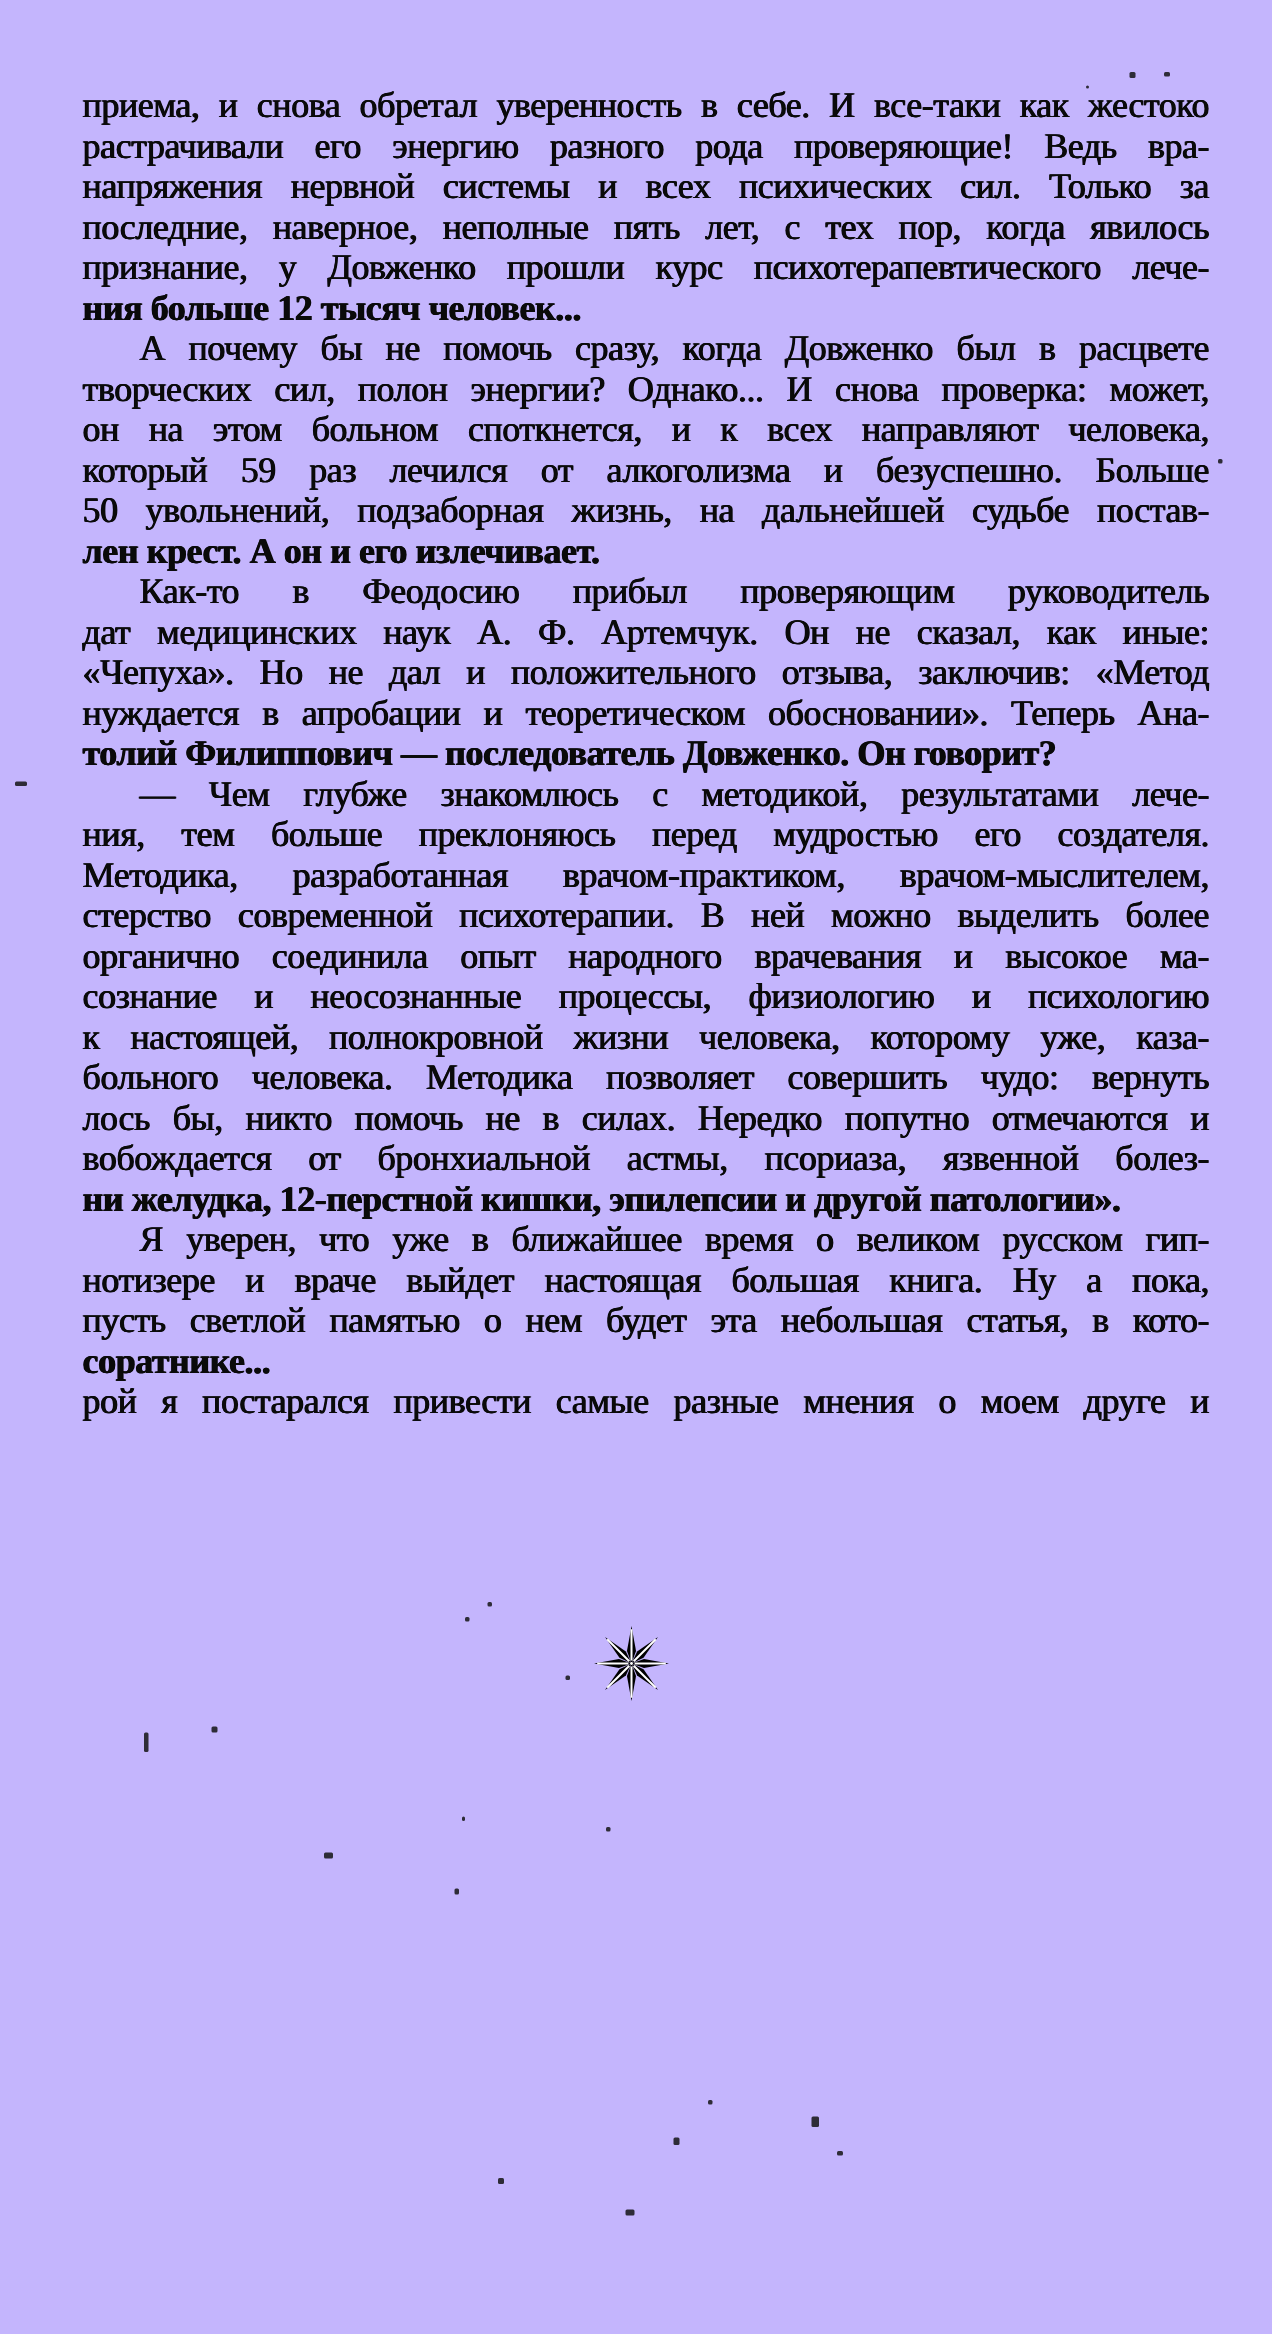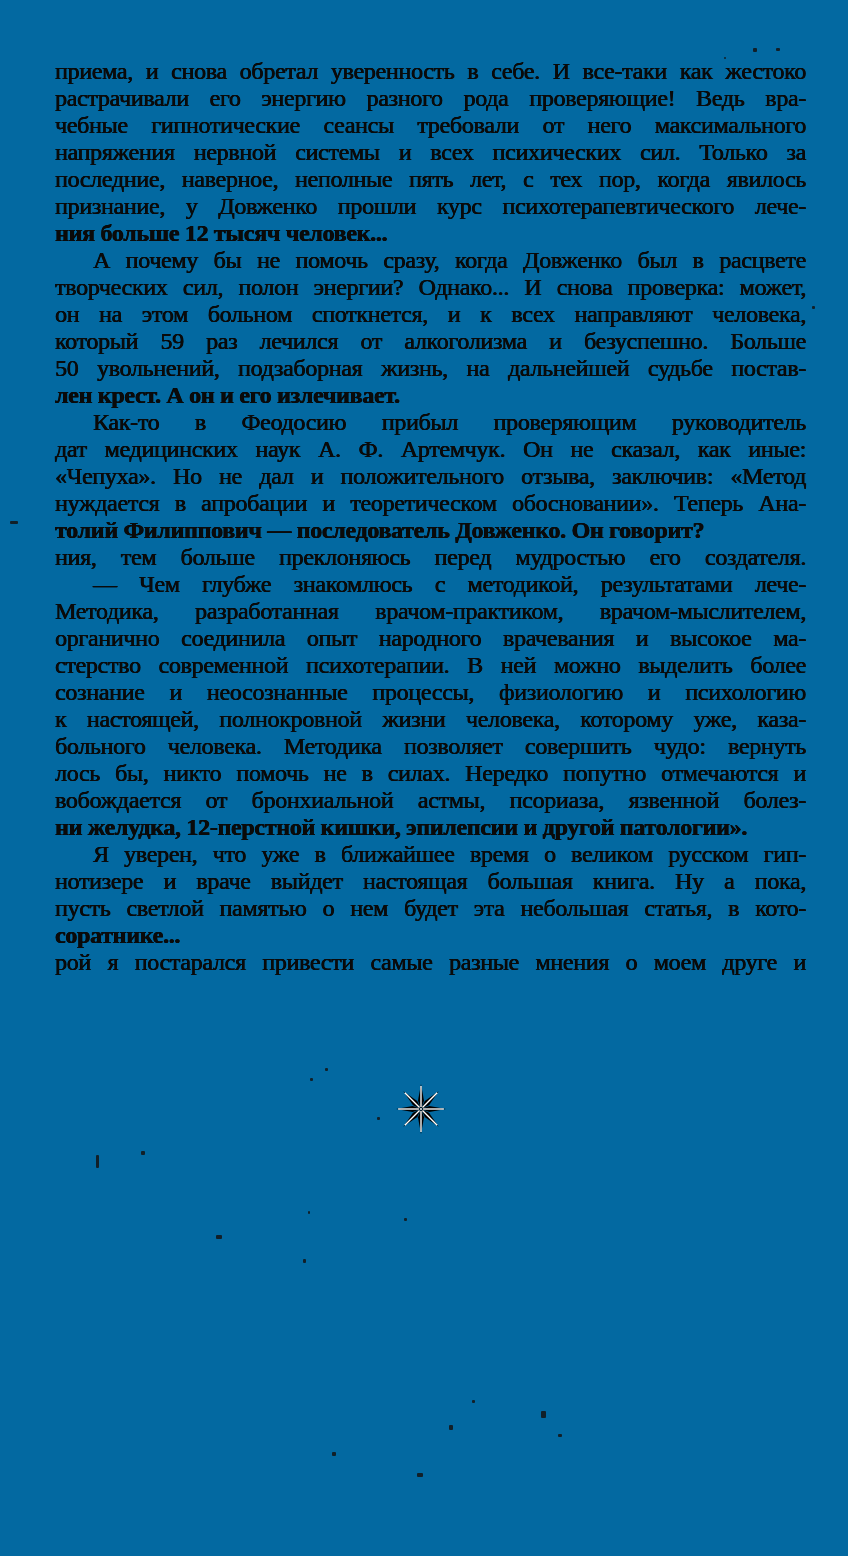--- a/index.html
+++ b/index.html
@@ -4,21 +4,21 @@
 <style>
   html, body {
     margin: 0;
     padding: 0;
     background: #ffffff;
   }
   .page {
     position: relative;
     width: 848px;
     height: 1556px;
-    background: #0369a1;
+    background: #c4b5fd;
     overflow: hidden;
     font-family: "Liberation Serif", serif;
     color: #0a0a0a;
   }
   .text-block {
     position: absolute;
     left: 55px;
     top: 58px;
     width: 751px;
   }
@@ -54,21 +54,20 @@
 </style>
 </head>
 <body>
 
 <div class="page">
 
   <div class="text-block" id="text-block">
       <div class="para">
         <div class="line">приема, и снова обретал уверенность в себе. И все-таки как жестоко</div>
         <div class="line">растрачивали его энергию разного рода проверяющие! Ведь вра-</div>
-        <div class="line">чебные гипнотические сеансы требовали от него максимального</div>
         <div class="line">напряжения нервной системы и всех психических сил. Только за</div>
         <div class="line">последние, наверное, неполные пять лет, с тех пор, когда явилось</div>
         <div class="line">признание, у Довженко прошли курс психотерапевтического лече-</div>
         <div class="line lastline">ния больше 12 тысяч человек...</div>
       </div>
       <div class="para">
         <div class="line indent">А почему бы не помочь сразу, когда Довженко был в расцвете</div>
         <div class="line">творческих сил, полон энергии? Однако... И снова проверка: может,</div>
         <div class="line">он на этом больном споткнется, и к всех направляют человека,</div>
         <div class="line">который 59 раз лечился от алкоголизма и безуспешно. Больше</div>
@@ -76,25 +75,25 @@
         <div class="line lastline">лен крест. А он и его излечивает.</div>
       </div>
       <div class="para">
         <div class="line indent">Как-то в Феодосию прибыл проверяющим руководитель</div>
         <div class="line">дат медицинских наук А. Ф. Артемчук. Он не сказал, как иные:</div>
         <div class="line">«Чепуха». Но не дал и положительного отзыва, заключив: «Метод</div>
         <div class="line">нуждается в апробации и теоретическом обосновании». Теперь Ана-</div>
         <div class="line lastline">толий Филиппович — последователь Довженко. Он говорит?</div>
       </div>
       <div class="para">
+        <div class="line indent">— Чем глубже знакомлюсь с методикой, результатами лече-</div>
         <div class="line">ния, тем больше преклоняюсь перед мудростью его создателя.</div>
-        <div class="line indent">— Чем глубже знакомлюсь с методикой, результатами лече-</div>
         <div class="line">Методика, разработанная врачом-практиком, врачом-мыслителем,</div>
+        <div class="line">стерство современной психотерапии. В ней можно выделить более</div>
         <div class="line">органично соединила опыт народного врачевания и высокое ма-</div>
-        <div class="line">стерство современной психотерапии. В ней можно выделить более</div>
         <div class="line">сознание и неосознанные процессы, физиологию и психологию</div>
         <div class="line">к настоящей, полнокровной жизни человека, которому уже, каза-</div>
         <div class="line">больного человека. Методика позволяет совершить чудо: вернуть</div>
         <div class="line">лось бы, никто помочь не в силах. Нередко попутно отмечаются и</div>
         <div class="line">вобождается от бронхиальной астмы, псориаза, язвенной болез-</div>
         <div class="line lastline">ни желудка, 12-перстной кишки, эпилепсии и другой патологии».</div>
       </div>
       <div class="para">
         <div class="line indent">Я уверен, что уже в ближайшее время о великом русском гип-</div>
         <div class="line">нотизере и враче выйдет настоящая большая книга. Ну а пока,</div>

